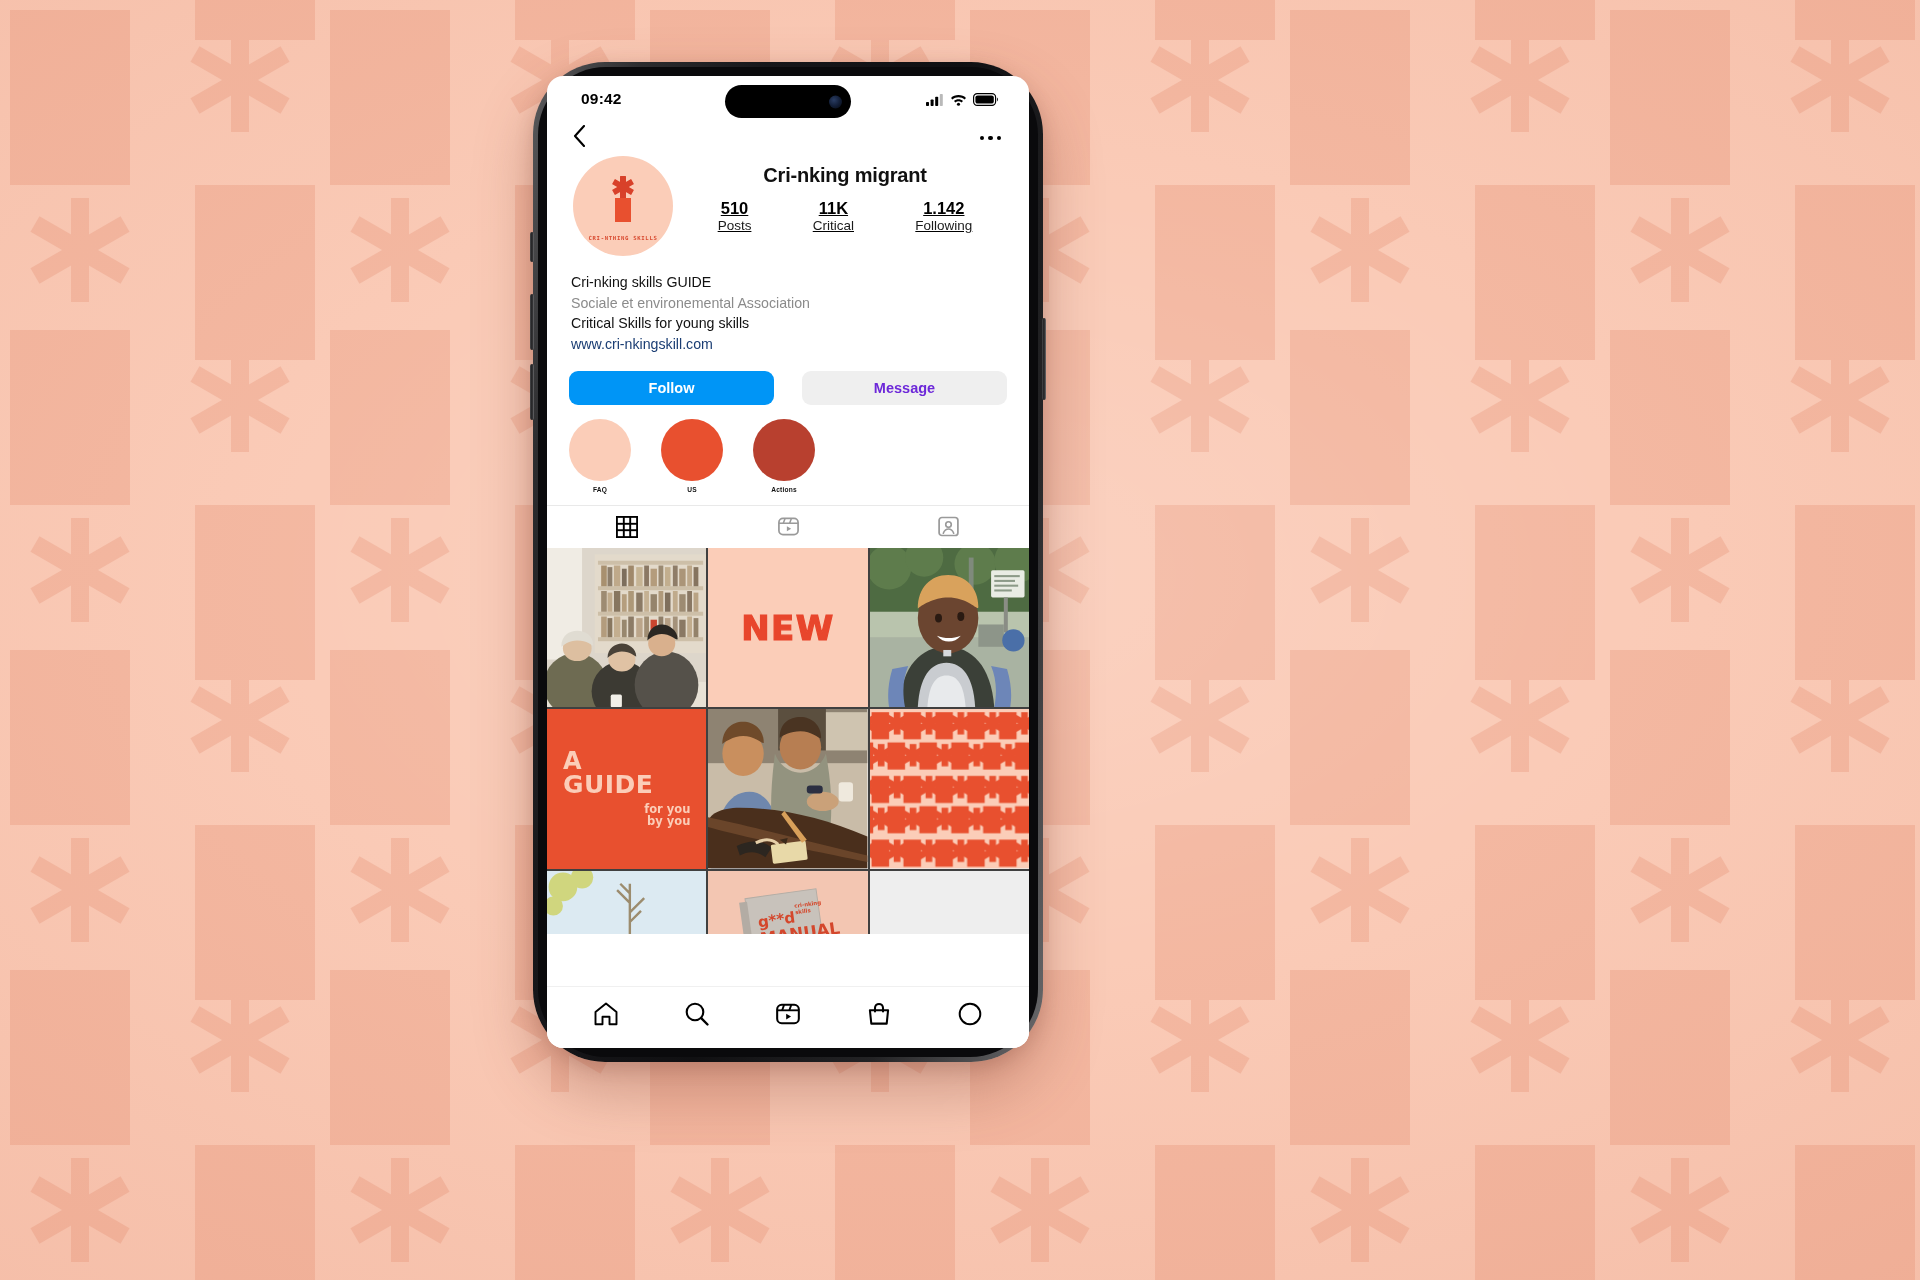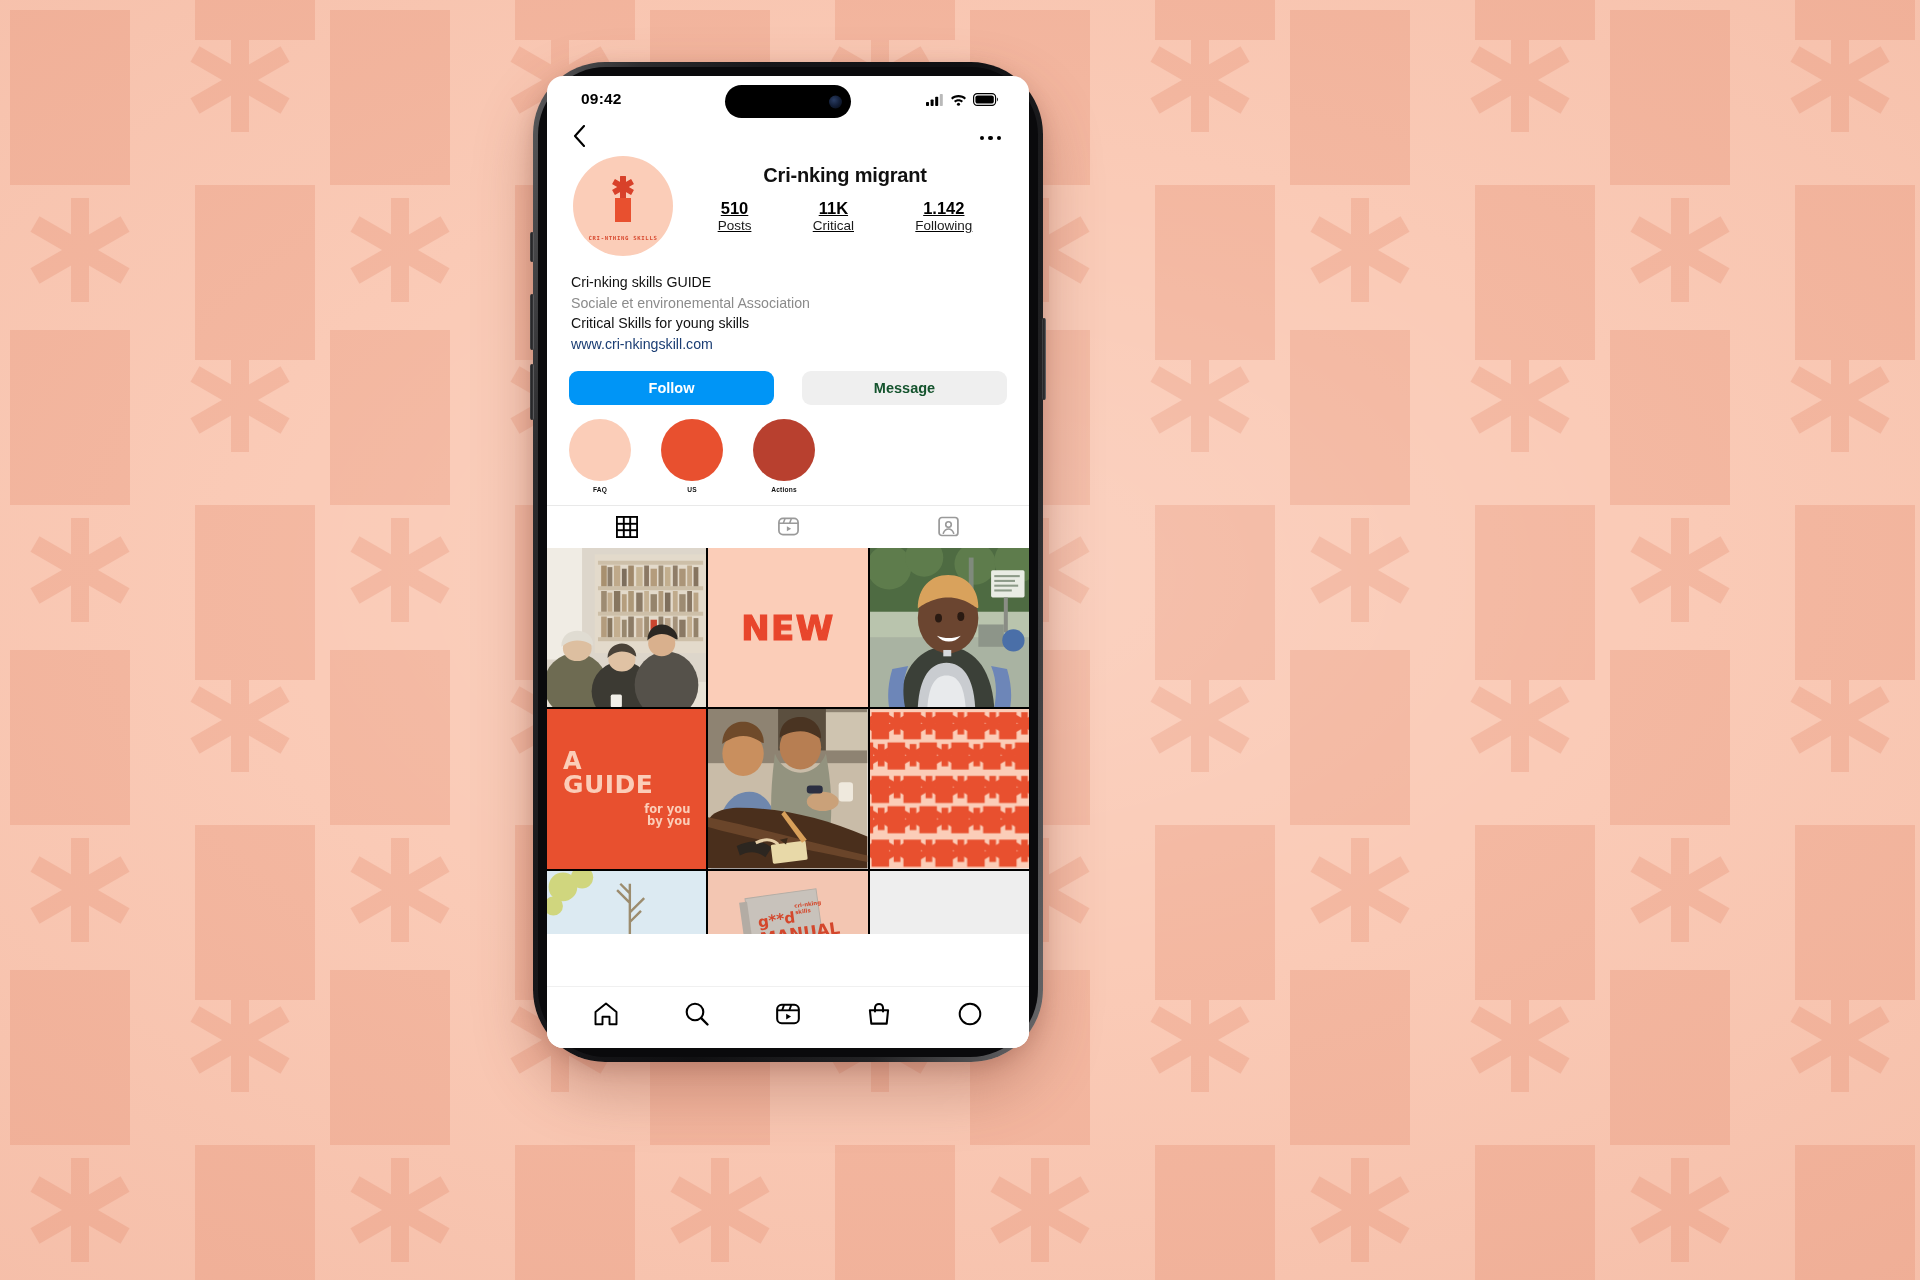--- a/index.html
+++ b/index.html
@@ -114,36 +114,36 @@
 
   
   #actions { display: flex; gap: 28px; padding: 16px 22px 0 22px; }
   .actBtn {
     flex: 1; height: 34px; border-radius: 9px;
     display: flex; align-items: center; justify-content: center;
     font-size: 14.5px; font-weight: 600; cursor: pointer; border: none;
     font-family: "Liberation Sans", sans-serif;
   }
   #followBtn { background: #0095f6; color: #fff; }
-  #messageBtn { background: #efefef; color: #14532d; }
+  #messageBtn { background: #efefef; color: #6d28d9; }
 
   
   #highlights { display: flex; padding: 14px 22px 0 22px; gap: 30px; }
   .hl { width: 62px; text-align: center; cursor: pointer; }
   .hlCircle { width: 62px; height: 62px; border-radius: 50%; }
   .hlLbl { font-size: 6.6px; font-weight: 600; color: #111; margin-top: 5px; letter-spacing: 0.2px; }
 
   
   #tabs { display: flex; margin-top: 12px; border-top: 1px solid #e9e9e9; }
   .tab { flex: 1; display: flex; align-items: center; justify-content: center; height: 42px; cursor: pointer; }
 
   
   #grid {
     display: grid; grid-template-columns: repeat(3,1fr);
-    gap: 2px; background: #000000;
+    gap: 2px; background: #404040;
     height: 386px; overflow: hidden; align-content: start;
   }
   .cell { position: relative; width: 100%; padding-top: 100%; overflow: hidden; background: #eee; }
   .cellIn { position: absolute; inset: 0; overflow: hidden; }
 
   .txtNew {
     background: #fbcdb8; display: flex; align-items: center; justify-content: center;
   }
   .txtNew span {
     font-family: "DejaVu Sans", sans-serif; font-weight: 900;

